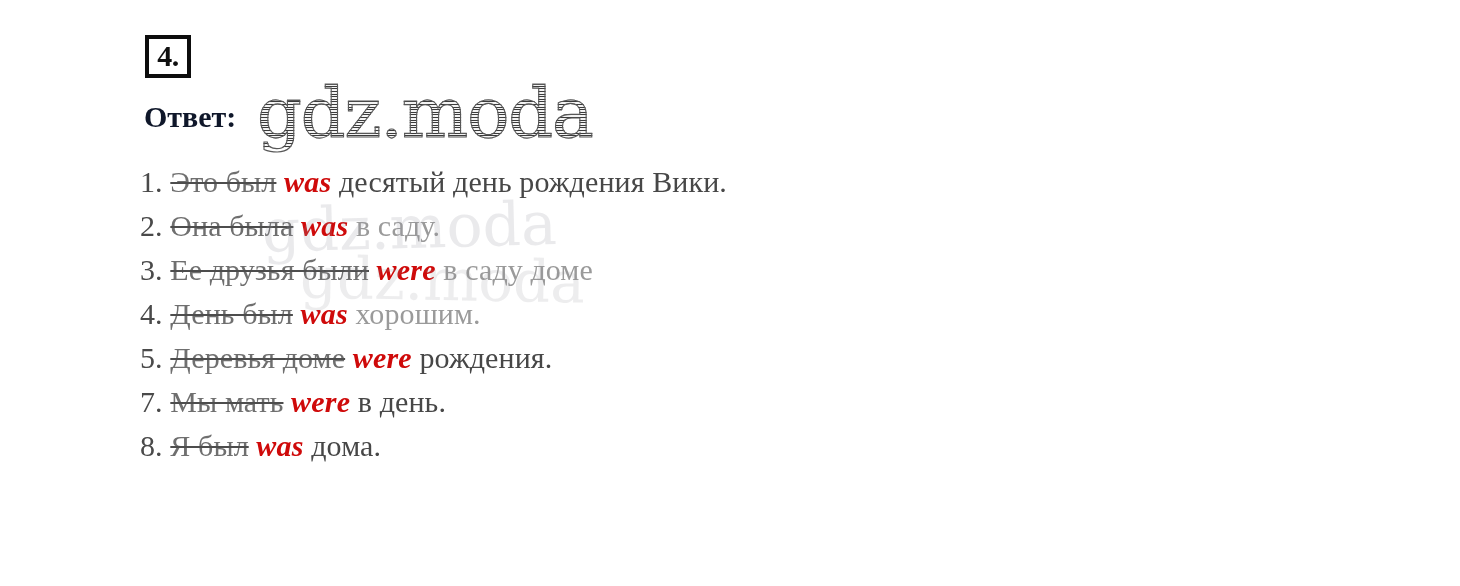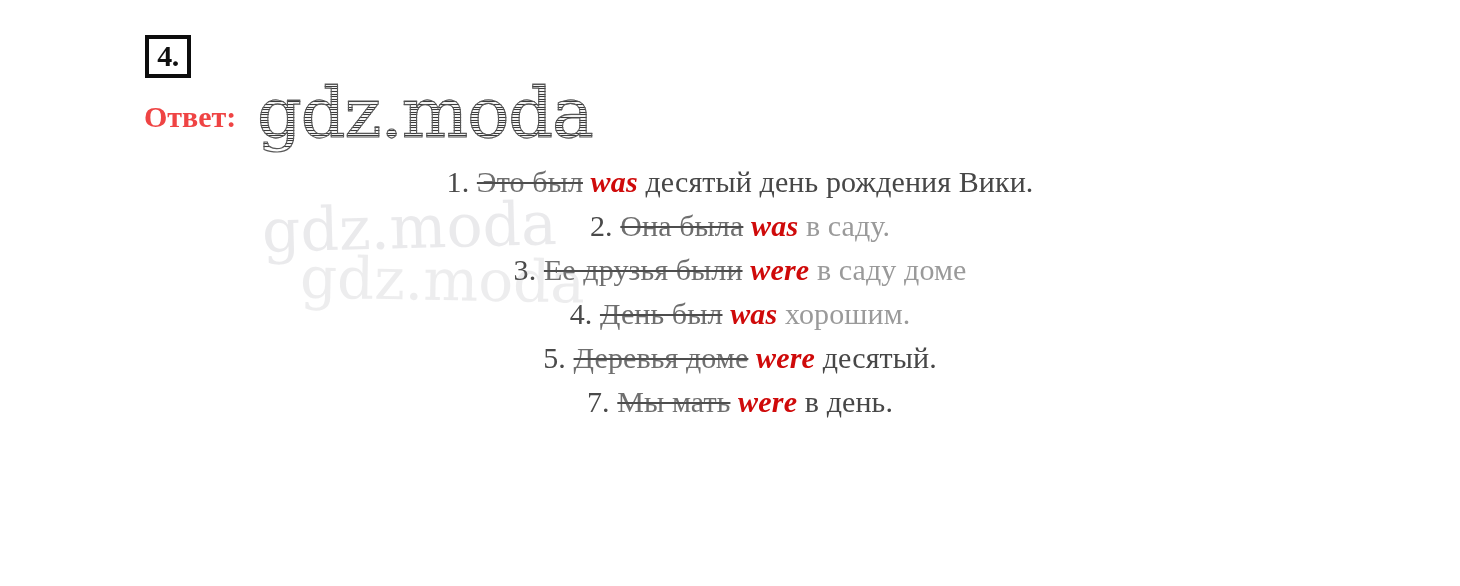--- a/index.html
+++ b/index.html
@@ -48,21 +48,21 @@
 
   
   #answer-label {
     position: absolute;
     left: 144px;
     top: 100px;
     font-family: "Liberation Serif", "DejaVu Serif", serif;
     font-weight: 700;
     font-size: 30px;
     line-height: 34px;
-    color: #ef4444;
+    color: #0f172a;
     white-space: nowrap;
     letter-spacing: 0px;
   }
 
   
   #watermark-main {
     position: absolute;
     left: 257px;
     top: 78px;
     font-family: "DejaVu Serif", "Liberation Serif", serif;
@@ -115,21 +115,20 @@
     transform: rotate(1deg);
   }
 
   
   #sentences {
     position: absolute;
     left: 140px;
     top: 160px;
     width: 1200px;
     z-index: 2;
-    text-align: center;
   }
   .sentence {
     font-family: "Liberation Serif", "DejaVu Serif", serif;
     font-size: 30px;
     line-height: 44px;
     height: 44px;
     color: #474747;
     white-space: nowrap;
     letter-spacing: 0.1px;
   }
@@ -168,17 +167,18 @@
 
   <div id="watermark-ghost">gdz.moda</div>
   <div id="watermark-ghost2">gdz.moda</div>
   <div id="watermark-main">gdz.moda</div>
 
   <div id="sentences">
       <div class="sentence"><span class="idx">1.</span> <span class="strike">Это был</span> <span class="ans">was</span> <span class="plain">десятый день рождения Вики.</span></div>
       <div class="sentence"><span class="idx">2.</span> <span class="strike">Она была</span> <span class="ans">was</span> <span class="plain faded">в саду.</span></div>
       <div class="sentence"><span class="idx">3.</span> <span class="strike">Ее друзья были</span> <span class="ans">were</span> <span class="plain faded">в саду доме</span></div>
       <div class="sentence"><span class="idx">4.</span> <span class="strike">День был</span> <span class="ans">was</span> <span class="plain faded">хорошим.</span></div>
-      <div class="sentence"><span class="idx">5.</span> <span class="strike">Деревья доме</span> <span class="ans">were</span> <span class="plain">десятый.</span></div>
+      <div class="sentence"><span class="idx">5.</span> <span class="strike">Деревья доме</span> <span class="ans">were</span> <span class="plain">рождения.</span></div>
       <div class="sentence"><span class="idx">7.</span> <span class="strike">Мы мать</span> <span class="ans">were</span> <span class="plain">в день.</span></div>
+      <div class="sentence"><span class="idx">8.</span> <span class="strike">Я был</span> <span class="ans">was</span> <span class="plain">дома.</span></div>
     </div>
 
 </div>
 
 </body></html>

